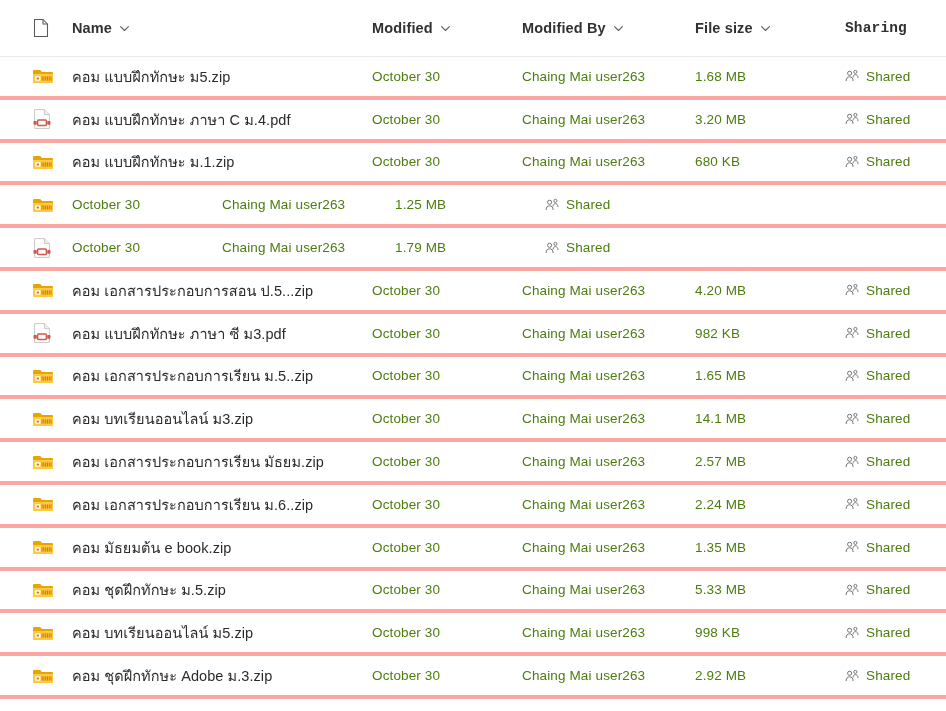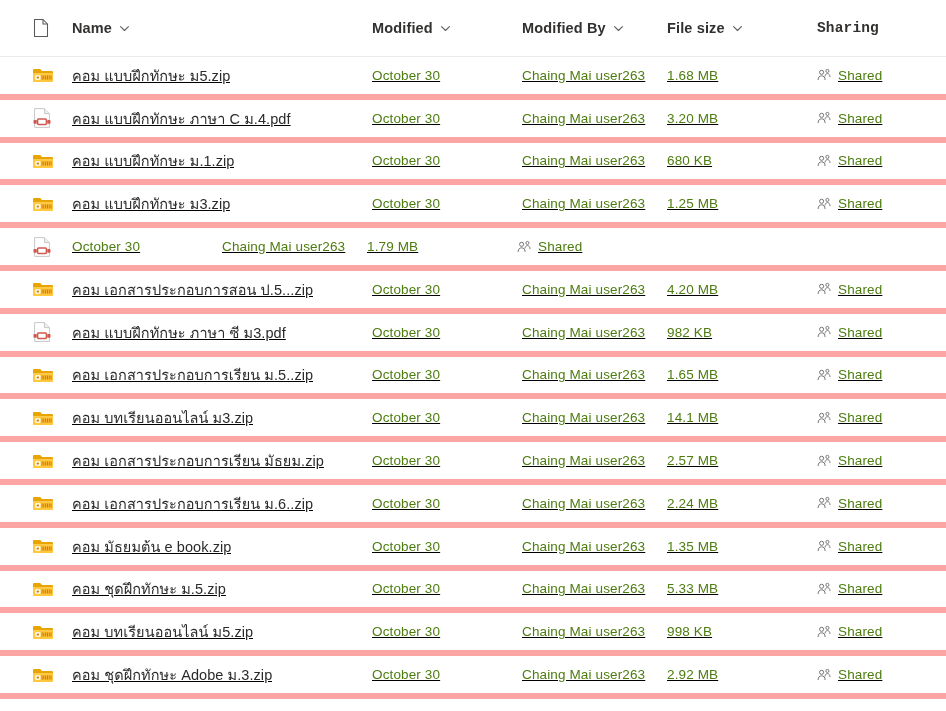--- a/index.html
+++ b/index.html
@@ -23,21 +23,21 @@
     position: relative;
     background: #ffffff;
     text-align: right;
   }
 
   
   .col-icon    { width: 40px;  flex: 0 0 40px; }
   .col-name    { width: 300px; flex: 0 0 300px; }
   .col-mod     { width: 150px; flex: 0 0 150px; }
   .col-modby   { width: 145px; flex: 0 0 145px; }
-  .col-size    { width: 150px; flex: 0 0 150px; }
+  .col-size    { width: 150px; flex: 0 0 150px; margin-left: 28px; }
   .col-share   { width: 140px; flex: 0 0 140px; }
 
   
   .header-row {
     display: flex;
     align-items: center;
     height: 57px;
     padding-left: 32px;
     padding-right: 10px;
     border-bottom: 1px solid #ebebeb;
@@ -75,24 +75,23 @@
   
   .rows {
     display: block;
   }
   .file-row {
     display: flex;
     align-items: center;
     height: 42.8px;
     padding-left: 32px;
     padding-right: 10px;
-    border-bottom: 6px solid #fca5a5;
+    border-bottom: 4px solid #fca5a5;
     background: #ffffff;
     cursor: pointer;
-    text-decoration: underline;
   }
 
   .cell {
     display: flex;
     align-items: center;
     overflow: hidden;
   }
 
   .icon-wrap {
     display: flex;
@@ -335,23 +334,20 @@
                 <rect x="9.5" y="9.4" width="1.1" height="4.2"></rect>
                 <rect x="11.3" y="9.4" width="1.1" height="4.2"></rect>
                 <rect x="13.1" y="9.4" width="1.1" height="4.2"></rect>
                 <rect x="14.9" y="9.4" width="1.1" height="4.2"></rect>
                 <rect x="16.7" y="9.4" width="1.1" height="4.2"></rect>
                 <rect x="18.5" y="9.4" width="1.1" height="4.2"></rect>
               </g>
             </svg>
           </span>
         </div>
-        <div class="cell col-name">
-          <span class="name-text">คอม แบบฝึกทักษะ ม3.zip</span>
-        </div>
         <div class="cell col-mod">
           <span class="meta-text">October 30</span>
         </div>
         <div class="cell col-modby">
           <span class="meta-text">Chaing Mai user263</span>
         </div>
         <div class="cell col-size">
           <span class="meta-text">1.25 MB</span>
         </div>
         <div class="cell col-share share-cell">

